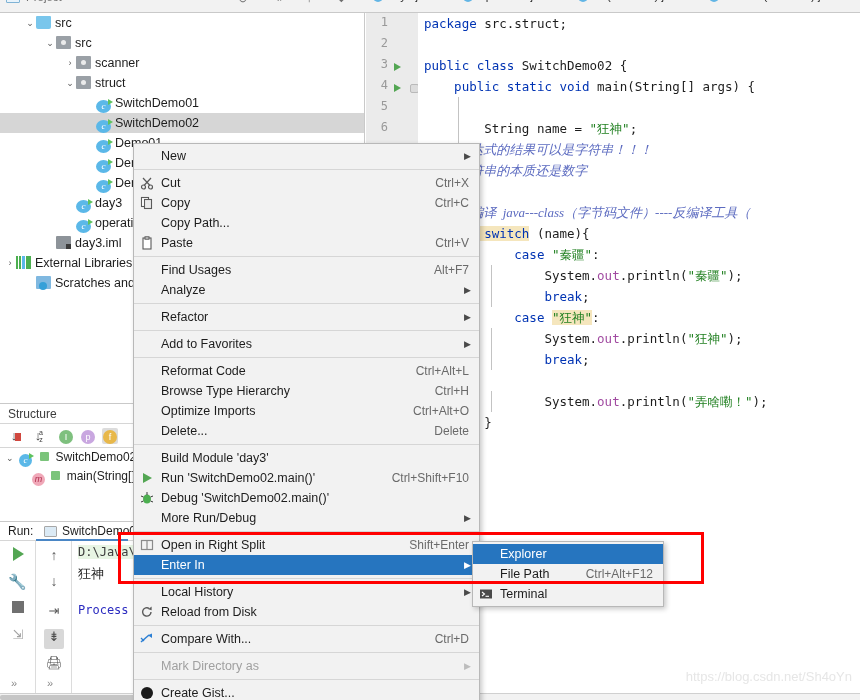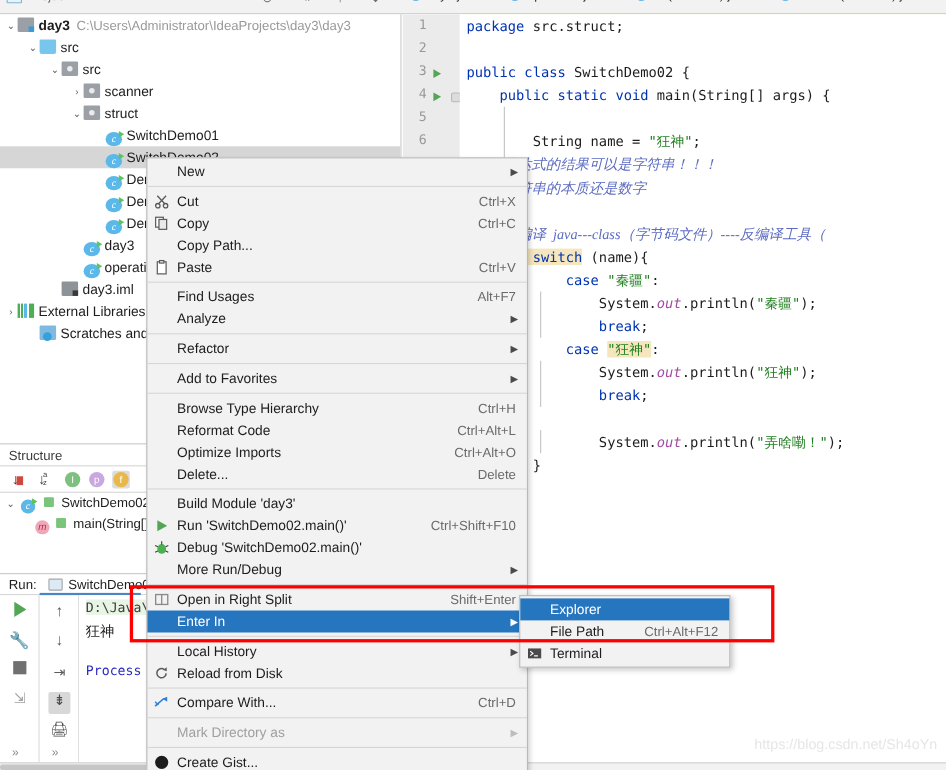--- a/index.html
+++ b/index.html
@@ -108,21 +108,21 @@
     font-family: "DejaVu Sans Mono", monospace; font-size: 12.5px;
     background: #ffffff;
   }
   .cline { position: absolute; left: 6px; height: 21px; line-height: 21px; white-space: pre; }
   .greenbg { position:absolute; left:52px; top:21px; width:442px; height:415px; background:#d5ebd3;}
   .line1bg { position:absolute; left:52px; top:0; width:442px; height:21px; background:#fdfce9;}
   .indentline{position:absolute; width:1px; background:#c3c3c3;}
   .kw { color:#0033b3; font-weight: normal;}
   .str { color:#1f7f1f;}
   .cm { color:#5c6bc0; font-style: italic; font-family:"Liberation Serif", serif; font-size: 13px;}
-  .fld { color:#a14ba1; font-style: italic;}
+  .fld { color:#a14ba1; }
   .hl { background:#f5e6bd; }
   .pl { color:#1d1d1d;}
 
   
   .structwrap {
     position: absolute; left: 0; top: 403px; width: 136px; height: 118px;
     background:#fff; border-right:1px solid #c9c9c9; border-top:1px solid #c9c9c9;
   }
   .structhdr { height: 20px; line-height: 20px; padding-left: 8px; font-size: 12px; color:#3c3c3c; border-bottom:1px solid #d6d6d6;}
   .structtb { height: 24px; border-bottom: 1px solid #d6d6d6; position:relative;}
@@ -195,21 +195,20 @@
   </div>
 
   <div class="projhdr">
     <div class="picon"></div>
     <div class="ptitle">Project</div>
     <div class="pchev">▾</div>
     <div class="ticons">⊙ ⇥ ⤒ ⬇</div>
   </div>
 
   <div class="tree" id="tree-host">
-      <div class="trow" style="padding-left: 4px;"><span class="chev">⌄</span><span class="ico f-module"></span><span class="lbl bold">day3</span><span class="sub">C:\Users\Administrator\IdeaProjects\day3\day3</span></div>
       <div class="trow" style="padding-left: 24px;"><span class="chev">⌄</span><span class="ico f-blue"></span><span class="lbl">src</span></div>
       <div class="trow" style="padding-left: 44px;"><span class="chev">⌄</span><span class="ico f-gray"></span><span class="lbl">src</span></div>
       <div class="trow" style="padding-left: 64px;"><span class="chev">›</span><span class="ico f-gray"></span><span class="lbl">scanner</span></div>
       <div class="trow" style="padding-left: 64px;"><span class="chev">⌄</span><span class="ico f-gray"></span><span class="lbl">struct</span></div>
       <div class="trow" style="padding-left: 84px;"><span class="chev"></span><span class="ico i-class">c</span><span class="lbl">SwitchDemo01</span></div>
       <div class="trow sel" style="padding-left: 84px;"><span class="chev"></span><span class="ico i-class">c</span><span class="lbl">SwitchDemo02</span></div>
       <div class="trow" style="padding-left: 84px;"><span class="chev"></span><span class="ico i-class">c</span><span class="lbl">Demo01</span></div>
       <div class="trow" style="padding-left: 84px;"><span class="chev"></span><span class="ico i-class">c</span><span class="lbl">Demo02</span></div>
       <div class="trow" style="padding-left: 84px;"><span class="chev"></span><span class="ico i-class">c</span><span class="lbl">Demo03</span></div>
       <div class="trow" style="padding-left: 64px;"><span class="chev"></span><span class="ico i-class">c</span><span class="lbl">day3</span></div>
@@ -364,26 +363,26 @@
         <span class="milbl">Refactor</span>
         <span class="miarr">▶</span>
       </div>
       <div class="msep"></div>
       <div class="mi">
         <span class="milbl">Add to Favorites</span>
         <span class="miarr">▶</span>
       </div>
       <div class="msep"></div>
       <div class="mi">
+        <span class="milbl">Reformat Code</span>
+        <span class="mish">Ctrl+Alt+L</span>
+      </div>
+      <div class="mi">
         <span class="milbl">Browse Type Hierarchy</span>
         <span class="mish">Ctrl+H</span>
-      </div>
-      <div class="mi">
-        <span class="milbl">Reformat Code</span>
-        <span class="mish">Ctrl+Alt+L</span>
       </div>
       <div class="mi">
         <span class="milbl">Optimize Imports</span>
         <span class="mish">Ctrl+Alt+O</span>
       </div>
       <div class="mi">
         <span class="milbl">Delete...</span>
         <span class="mish">Delete</span>
       </div>
       <div class="msep"></div>

